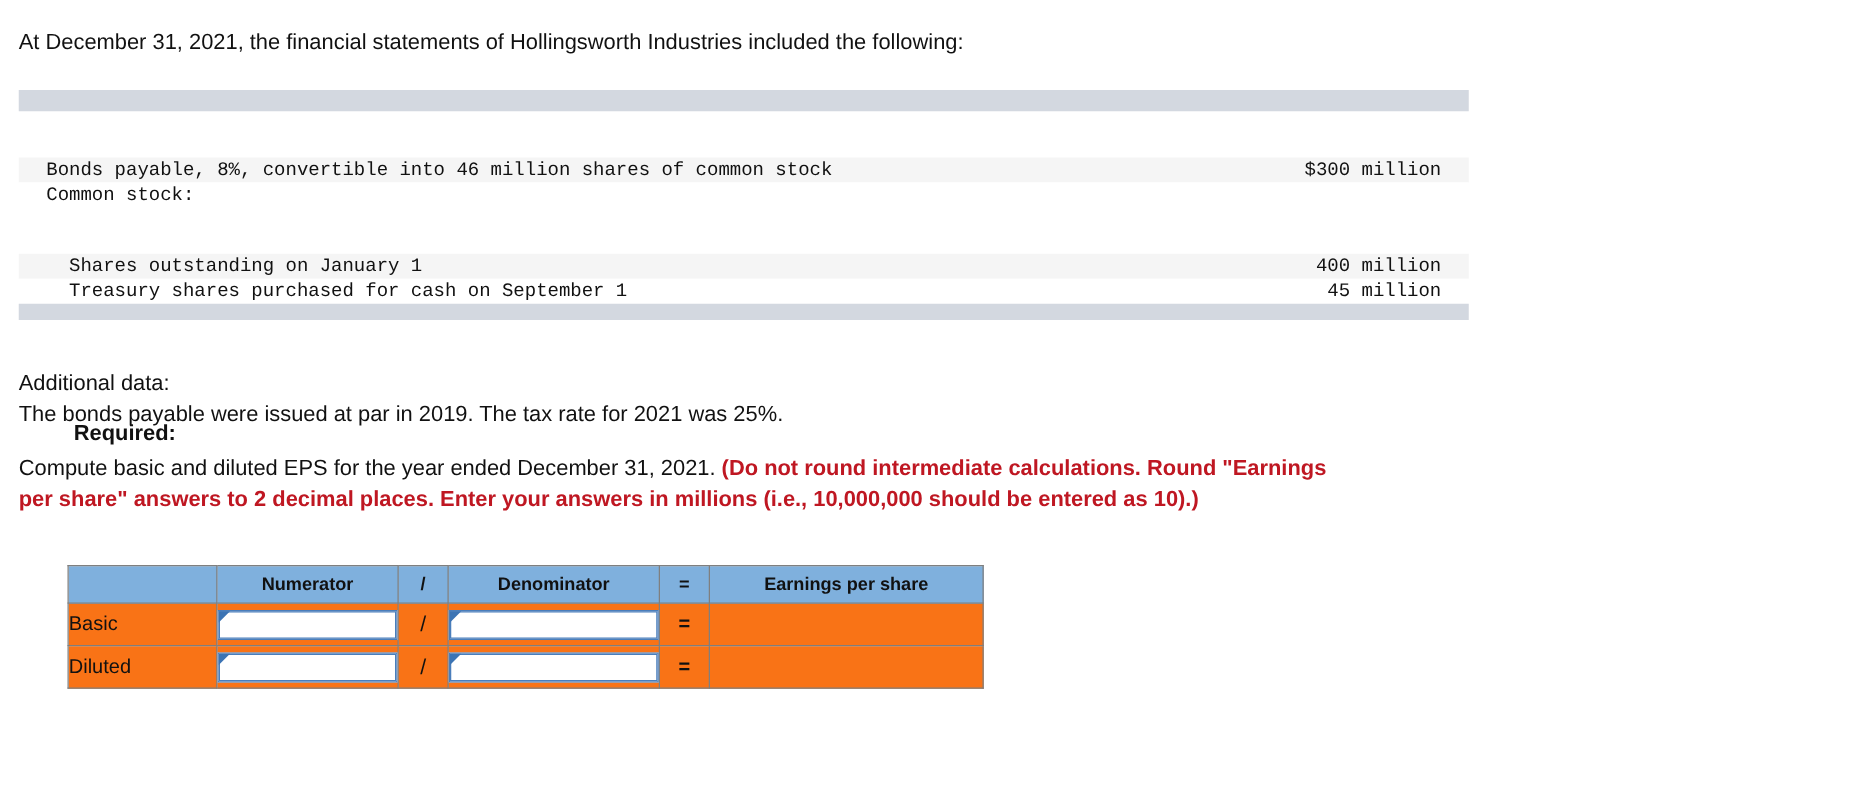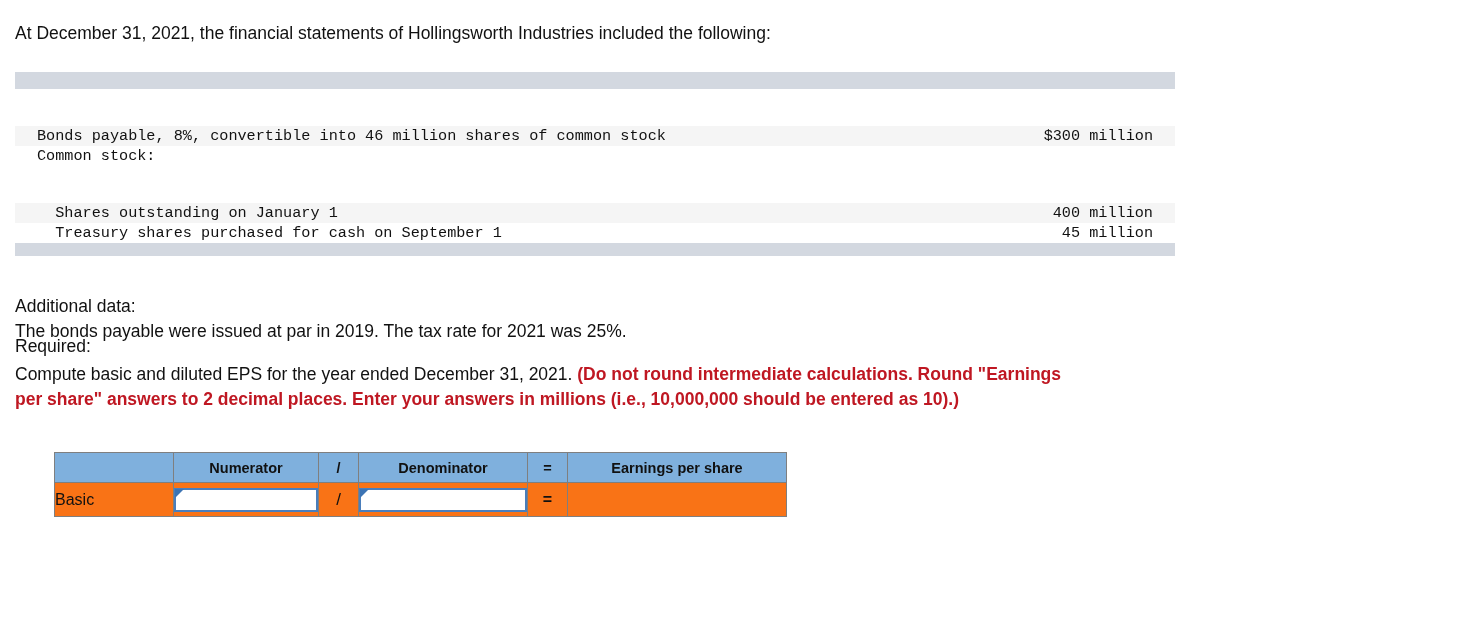--- a/index.html
+++ b/index.html
@@ -72,21 +72,21 @@
   
   .required {
     position: absolute;
     left: 15px;
     top: 334px;
     font-size: 17.5px;
     line-height: 25px;
     width: 1420px;
     color: #111111;
   }
-  .required .hdr { font-weight: normal; }
+  .required .hdr { font-weight: bold; margin-left: 44px; }
   .required .redbold {
     color: #bf1722;
     font-weight: bold;
   }
   .required .body { margin-top: 3px; }
 
   
   .answer-wrap {
     position: absolute;
     left: 18px;
@@ -226,16 +226,32 @@
         <td class="op slashcell">/</td>
         <td class="inputcell">
           <div class="inputbox">
             <span class="tri"></span>
           </div>
         </td>
         <td class="op">=</td>
         <td class="epscell"></td>
       </tr>
 
+      <tr>
+        <td class="rowlabel">Diluted</td>
+        <td class="inputcell">
+          <div class="inputbox">
+            <span class="tri"></span>
+          </div>
+        </td>
+        <td class="op slashcell">/</td>
+        <td class="inputcell">
+          <div class="inputbox">
+            <span class="tri"></span>
+          </div>
+        </td>
+        <td class="op">=</td>
+        <td class="epscell"></td>
+      </tr>
 
     </tbody>
   </table>
 </div>
 
 </body></html>

